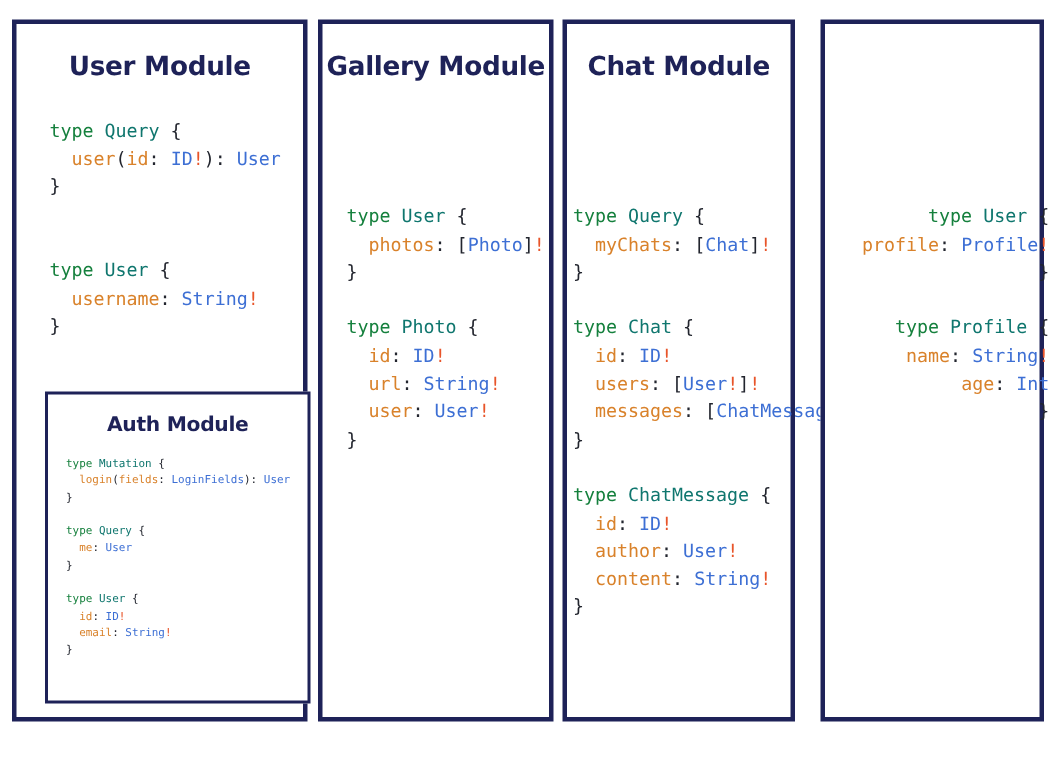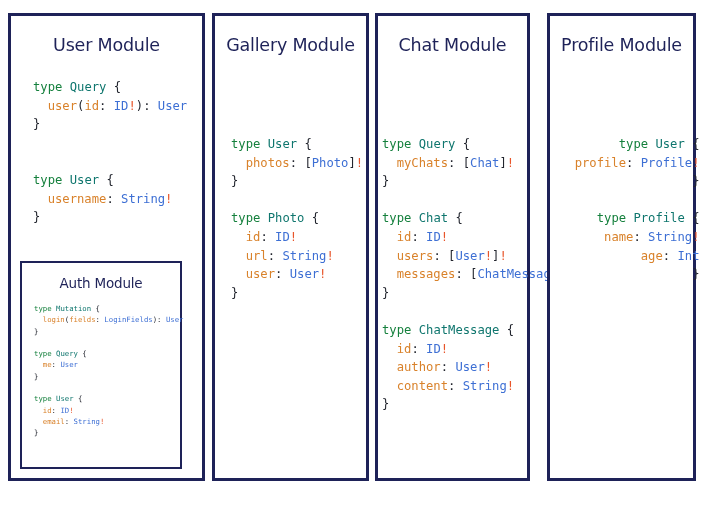--- a/index.html
+++ b/index.html
@@ -25,21 +25,21 @@
   .card {
     position: absolute;
     background: #ffffff;
     border: 3px solid #1e2258;
     box-sizing: border-box;
   }
 
   .card-title {
     text-align: center;
     font-family: "DejaVu Sans", sans-serif;
-    font-weight: normal;
+    font-weight: bold;
     color: #1e2258;
     letter-spacing: -0.2px;
   }
 
   .card > .card-title.lg {
     font-size: 17.5px;
     margin-top: 19px;
   }
   .card > .card-title.md {
     font-size: 13.5px;
@@ -57,21 +57,21 @@
   
   .k  { color: #15803d; }           
   .tn { color: #0f766e; }           
   .p  { color: #22252e; }           
   .f  { color: #d9822b; }           
   .t  { color: #3d6fd4; }           
   .b  { color: #e8552a; }           
 
   
   #card-user     { left: 8px;   top: 13px;  width: 197px; height: 468px; }
-  #card-auth     { left: 9px;   top: 245px; width: 162px; height: 208px; border-width: 2px; }
+  #card-auth     { left: 19px;   top: 245px; width: 177px; height: 208px; border-width: 2px; }
   #card-gallery  { left: 212px; top: 13px;  width: 157px; height: 468px; }
   #card-chat     { left: 375px; top: 13px;  width: 155px; height: 468px; }
   #card-profile  { left: 547px; top: 13px;  width: 149px; height: 468px; }
 
   #card-user   .code.big { position: absolute; left: 22px; top: 62px; }
   #card-auth   .code.small { position: absolute; left: 12px; top: 40px; }
   #card-gallery .code.big { position: absolute; left: 16px; top: 119px; }
   #card-chat    .code.big { position: absolute; left: 4px;  top: 119px; }
   #card-profile .code.big { position: absolute; left: 10px; top: 119px; text-align: right; }
 </style>
@@ -138,21 +138,20 @@
 <span class="p">}</span>
 
 <span class="k">type</span> <span class="tn">ChatMessage</span> <span class="p">{</span>
   <span class="f">id</span><span class="p">:</span> <span class="t">ID</span><span class="b">!</span>
   <span class="f">author</span><span class="p">:</span> <span class="t">User</span><span class="b">!</span>
   <span class="f">content</span><span class="p">:</span> <span class="t">String</span><span class="b">!</span>
 <span class="p">}</span></div>
   </div>
 
   <div class="card" id="card-profile">
-    <div class="card-title lg">Profile Module</div>
 
     <div class="code big"><span class="k">type</span> <span class="tn">User</span> <span class="p">{</span>
   <span class="f">profile</span><span class="p">:</span> <span class="t">Profile</span><span class="b">!</span>
 <span class="p">}</span>
 
 <span class="k">type</span> <span class="tn">Profile</span> <span class="p">{</span>
   <span class="f">name</span><span class="p">:</span> <span class="t">String</span><span class="b">!</span>
   <span class="f">age</span><span class="p">:</span> <span class="t">Int</span>
 <span class="p">}</span></div>
   </div>

